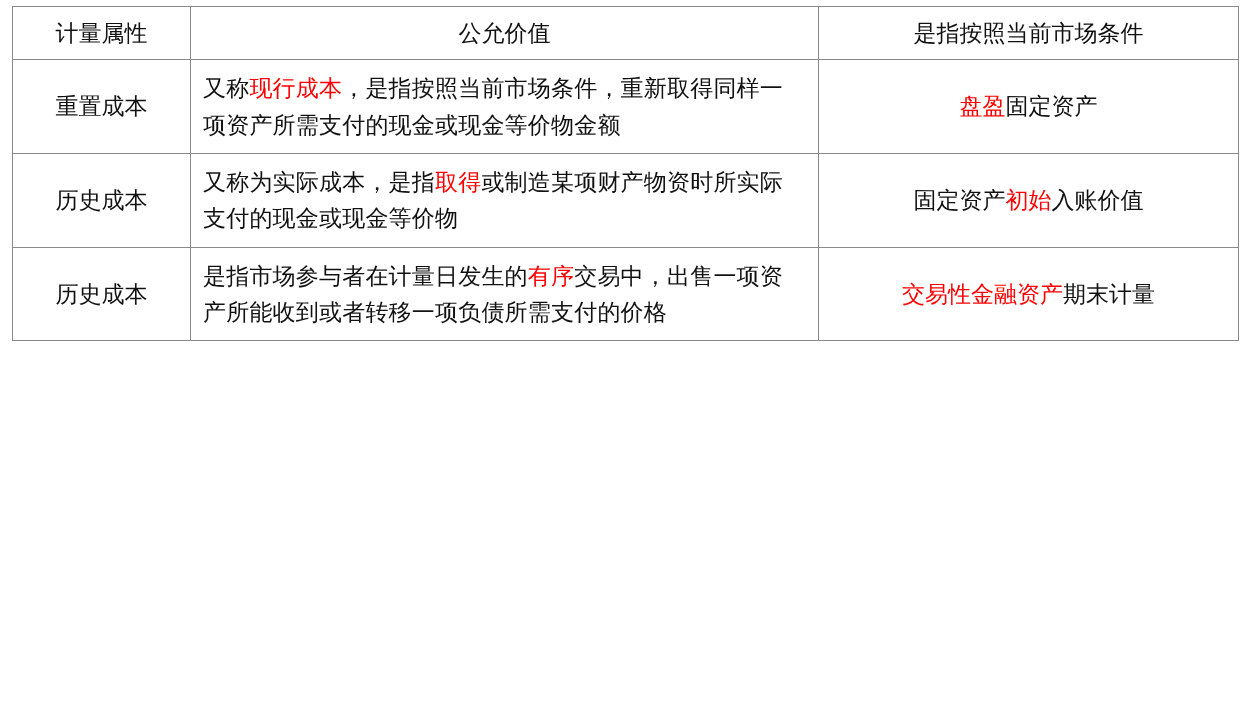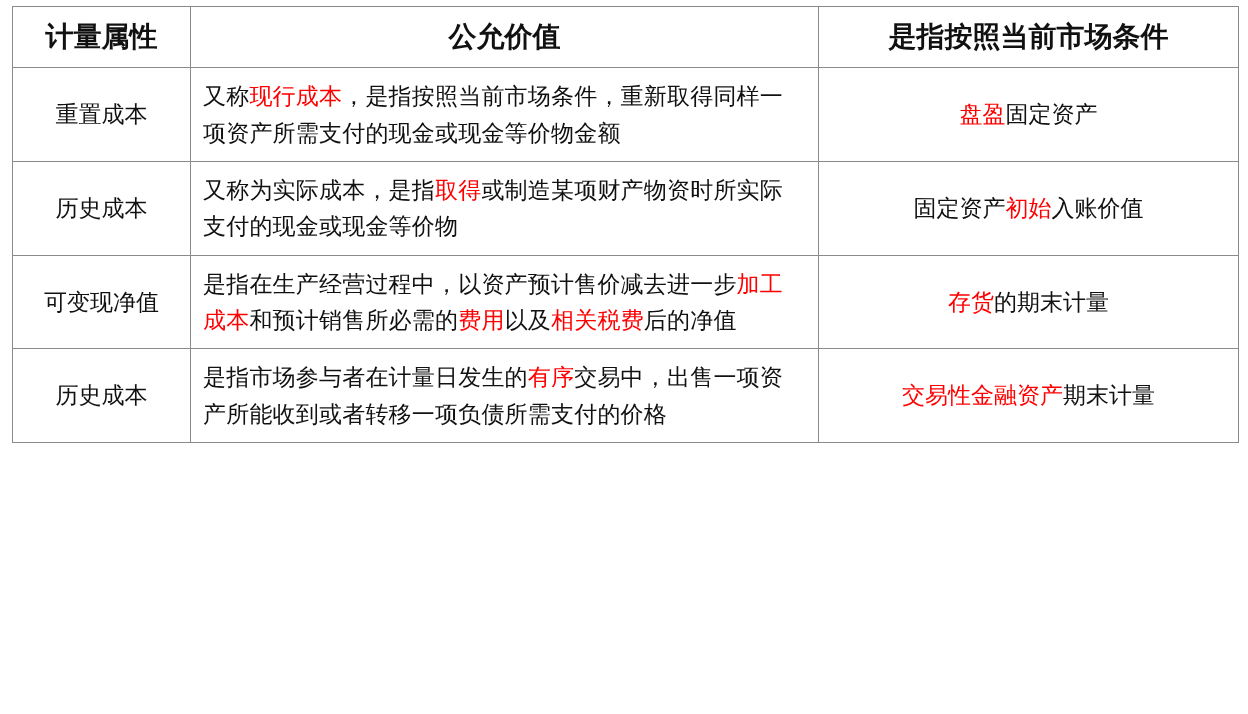--- a/index.html
+++ b/index.html
@@ -34,23 +34,23 @@
   table.measure-table td {
     border: 1px solid #8a8a8a;
     padding: 10px 12px;
     vertical-align: middle;
     font-size: 23px;
     line-height: 1.58;
     font-weight: 500;
   }
   table.measure-table thead th {
     text-align: center;
-    font-weight: 700;
+    font-weight: 400;
     padding: 8px 12px;
-    font-size: 28px;
+    font-size: 23px;
   }
   td.attr-cell {
     text-align: center;
     white-space: nowrap;
   }
   td.points-cell {
     text-align: left;
     letter-spacing: 0.2px;
   }
   td.case-cell {
@@ -85,24 +85,19 @@
         <td class="attr-cell">重置成本</td>
         <td class="points-cell">又称<span class="hl">现行成本</span>，是指按照当前市场条件，重新取得同样一项资产所需支付的现金或现金等价物金额</td>
         <td class="case-cell"><span class="hl">盘盈</span>固定资产</td>
       </tr>
       <tr>
         <td class="attr-cell">历史成本</td>
         <td class="points-cell">又称为实际成本，是指<span class="hl">取得</span>或制造某项财产物资时所实际支付的现金或现金等价物</td>
         <td class="case-cell">固定资产<span class="hl">初始</span>入账价值</td>
       </tr>
       <tr>
-        <td class="attr-cell">可变现净值</td>
-        <td class="points-cell">是指在生产经营过程中，以资产预计售价减去进一步<span class="hl">加工成本</span>和预计销售所必需的<span class="hl">费用</span>以及<span class="hl">相关税费</span>后的净值</td>
-        <td class="case-cell"><span class="hl">存货</span>的期末计量</td>
-      </tr>
-      <tr>
         <td class="attr-cell">历史成本</td>
         <td class="points-cell">是指市场参与者在计量日发生的<span class="hl">有序</span>交易中，出售一项资产所能收到或者转移一项负债所需支付的价格</td>
         <td class="case-cell"><span class="hl">交易性金融资产</span>期末计量</td>
       </tr>
     </tbody>
   </table>
 </div>
 
 </body></html>

